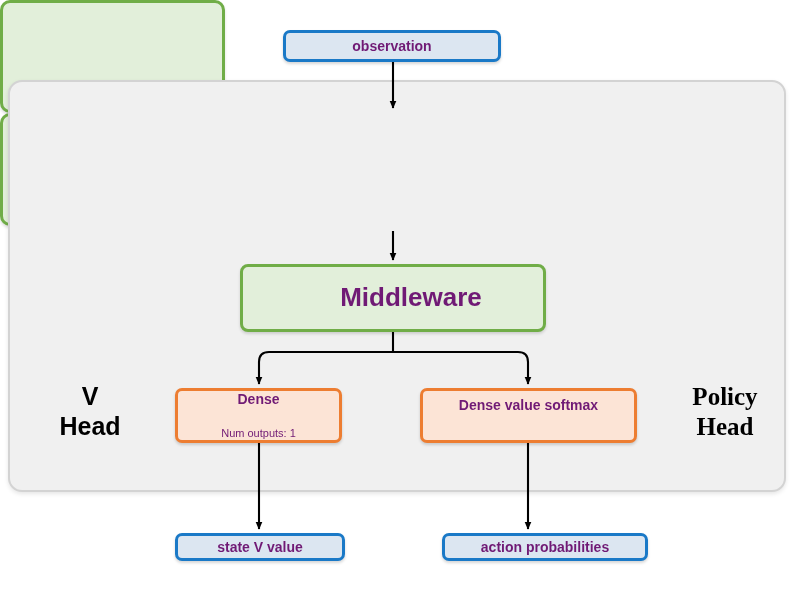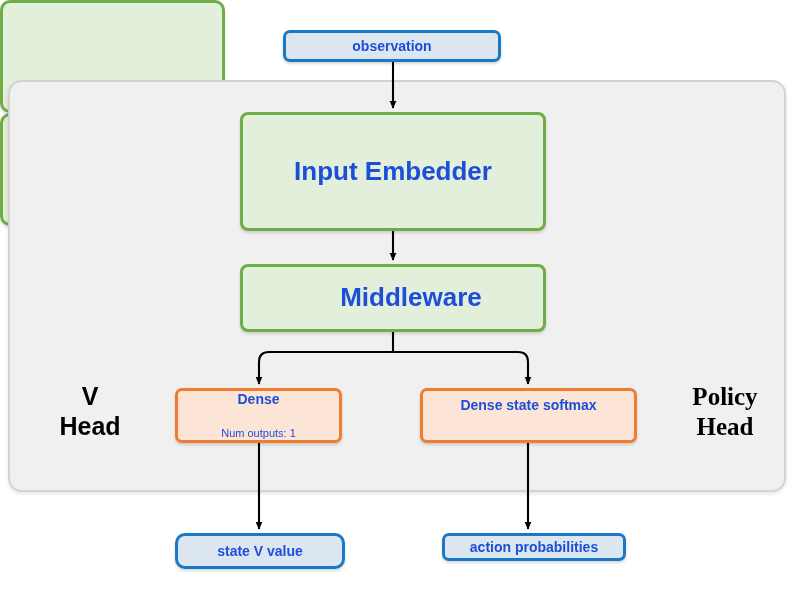--- a/index.html
+++ b/index.html
@@ -23,21 +23,21 @@
   
   .box {
     position: absolute;
     box-sizing: border-box;
     display: flex;
     flex-direction: column;
     align-items: center;
     justify-content: center;
     text-align: center;
     line-height: 1.15;
-    color: #1d4ed8;
+    color: #701a75;
   }
 
   
   .io-box {
     background: #dce6f1;
     border: 3px solid #1a79c7;
     border-radius: 7px;
     font-size: 14px;
     font-weight: bold;
     box-shadow: 0 2px 3px rgba(0,0,0,0.16);
@@ -117,56 +117,53 @@
 <body>
 
 <div id="stage">
 
   <div id="agent-container"></div>
 
   <div class="box io-box" style="left:283px; top:30px; width:218px; height:32px;">
     <span>observation</span>
   </div>
 
-  <div class="box module-box" style="left:240px; top:112px; width:306px; height:119px;">
-    <span>Input Embedder</span>
-  </div>
 
   <div class="box module-box" style="left:240px; top:264px; width:306px; height:68px;padding-left:36px;">
     <span>Middleware</span>
   </div>
 
   <div class="head-box" style="left:148px; top:362px; width:219px; height:107px;"></div>
 
   <div class="box dense-box" style="left:175px; top:388px; width:167px; height:55px;">
     <span class="dense-title">Dense</span>
     <span class="dense-sub">Num outputs: 1</span>
   </div>
 
   <div class="head-caption" style="left:40px; top:382px; width:100px;">
     <div>V</div>
     <div>Head</div>
   </div>
 
   <div class="head-box" style="left:400px; top:362px; width:257px; height:107px;"></div>
 
   <div class="box dense-box" style="left:420px; top:388px; width:217px; height:55px;">
-    <span class="dense-title">Dense state softmax</span>
+    <span class="dense-title">Dense value softmax</span>
   </div>
 
   <div class="head-caption" style="left:662px; top:382px; width:126px;font-family:Liberation Serif, serif;">
     <div>Policy</div>
     <div>Head</div>
   </div>
 
-  <div class="box io-box" style="left:175px; top:533px; width:170px; height:36px;border-radius:10px;">
+  <div class="box io-box" style="left:175px; top:533px; width:170px; height:28px;">
     <span>state V value</span>
   </div>
 
-  <div class="box io-box" style="left:442px; top:533px; width:184px; height:28px;">
+  <div class="box io-box" style="left:442px; top:533px; width:206px; height:28px;">
     <span>action probabilities</span>
   </div>
 
   <svg id="arrows" viewBox="0 0 800 600">
     <defs>
       <marker id="arrowhead" markerWidth="9" markerHeight="9" refX="7.2" refY="4" orient="auto" markerUnits="userSpaceOnUse">
         <path d="M0,0.6 L8,4 L0,7.4 z" fill="#000000"></path>
       </marker>
     </defs>
 

